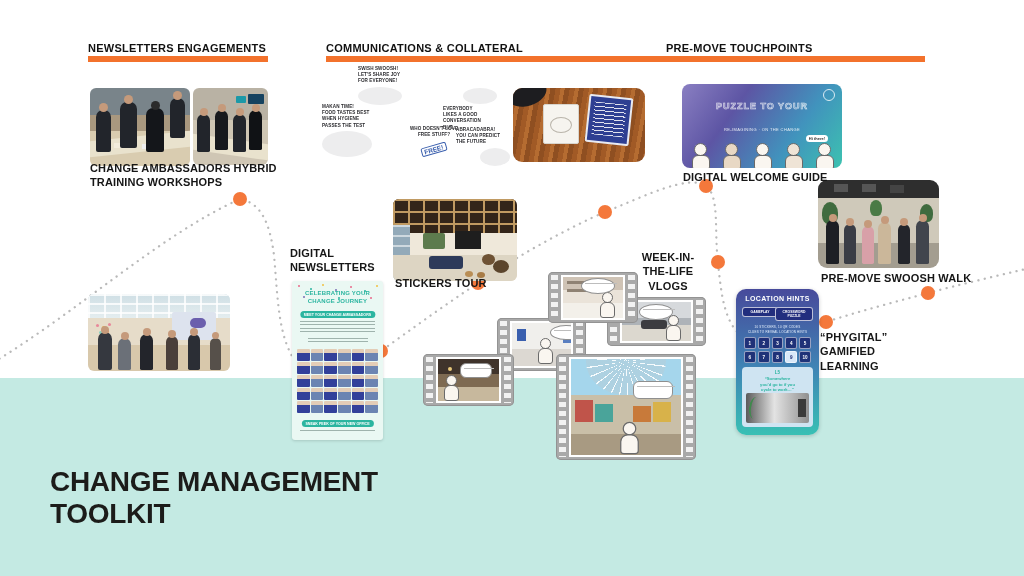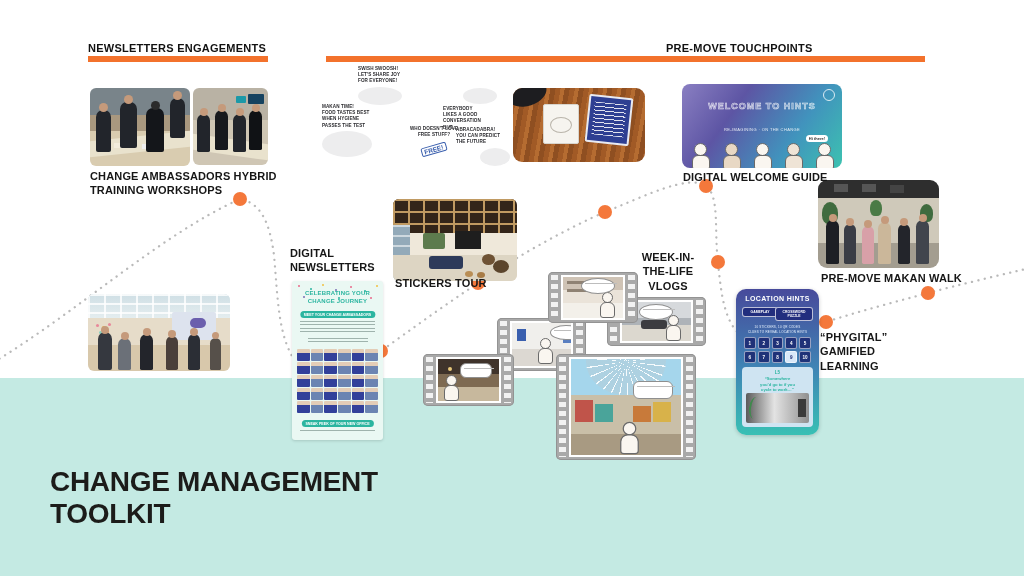--- a/index.html
+++ b/index.html
@@ -202,20 +202,21 @@
     <circle class="dotfill" cx="478" cy="283" r="7"></circle>
     <circle class="dotfill" cx="605" cy="212" r="7"></circle>
     <circle class="dotfill" cx="706" cy="186" r="7"></circle>
     <circle class="dotfill" cx="718" cy="262" r="7"></circle>
     <circle class="dotfill" cx="826" cy="322" r="7"></circle>
     <circle class="dotfill" cx="928" cy="293" r="7"></circle>
   </svg>
 
   <div class="abs sec" style="left:88px;top:42px;">NEWSLETTERS ENGAGEMENTS</div>
   <div class="abs bar" style="left:88px;top:56px;width:180px;"></div>
+  <div class="abs sec" style="left:326px;top:42px;">COMMUNICATIONS &amp; COLLATERAL</div>
   <div class="abs bar" style="left:326px;top:56px;width:342px;"></div>
   <div class="abs sec" style="left:666px;top:42px;">PRE-MOVE TOUCHPOINTS</div>
   <div class="abs bar" style="left:665px;top:56px;width:260px;"></div>
 
   <div class="abs ph ph-hy1">
     <i class="tbl"></i>
     <i class="papers"></i>
     <i class="person" style="left:6px;top:22px;width:15px;height:42px;"></i>
     <i class="head" style="left:9px;top:15px;width:9px;height:9px;"></i>
     <i class="person" style="left:30px;top:14px;width:17px;height:46px;"></i>
@@ -231,21 +232,21 @@
     <i class="tbl" style="bottom:10px;transform:rotate(8deg);"></i>
     <i class="person" style="left:4px;top:26px;width:13px;height:38px;"></i>
     <i class="head" style="left:7px;top:20px;width:8px;height:8px;"></i>
     <i class="person" style="left:22px;top:22px;width:13px;height:40px;background:#17191d;"></i>
     <i class="head" style="left:25px;top:16px;width:8px;height:8px;"></i>
     <i class="person" style="left:40px;top:26px;width:13px;height:38px;"></i>
     <i class="head" style="left:43px;top:20px;width:8px;height:8px;"></i>
     <i class="person" style="left:56px;top:22px;width:13px;height:40px;background:#101215;"></i>
     <i class="head" style="left:59px;top:16px;width:8px;height:8px;"></i>
   </div>
-  <div class="abs lbl pre" style="left:90px;top:169px;">CHANGE AMBASSADORS HYBRID
+  <div class="abs lbl pre" style="left:90px;top:161px;">CHANGE AMBASSADORS HYBRID
 TRAINING WORKSHOPS</div>
 
   <div class="abs ph ph-ob">
     <i class="ob-glass"></i>
     <i class="ob-screen"></i>
     <i class="ob-purple"></i>
     <i class="ob-dots"></i>
     <i class="person" style="left:10px;top:38px;width:14px;height:38px;background:#35383f;"></i>
     <i class="head" style="left:13px;top:32px;width:8px;height:8px;"></i>
     <i class="person" style="left:30px;top:44px;width:13px;height:32px;background:#6b7078;"></i>
@@ -450,21 +451,21 @@
             <i></i>
             <i></i>
             <i></i>
           </div>
     </div>
       </div>
   </div>
 
   <div class="abs wc">
     <div class="wc-badge"></div>
-    <div class="wc-t1">WELCOME TO HINTS</div>
+    <div class="wc-t1">PUZZLE TO YOUR</div>
     <div class="wc-sub">RE-IMAGINING · ON THE CHANGE</div>
     <div class="wc-bub">Hi there!</div>
     <div class="wc-row">
       <div class="wch man">
           <div class="mh"></div>
           <div class="mb"></div>
         </div>
       <div class="wch man">
           <div class="mh" style="background:#e8d8c4;"></div>
           <div class="mb" style="background:#e8d8c4;"></div>
@@ -496,21 +497,21 @@
     <i class="head" style="left:28px;top:38px;width:8px;height:8px;"></i>
     <i class="person" style="left:44px;top:46px;width:12px;height:38px;background:#d8a0a8;"></i>
     <i class="head" style="left:46px;top:40px;width:8px;height:8px;"></i>
     <i class="person" style="left:60px;top:42px;width:13px;height:42px;background:#cbb79a;"></i>
     <i class="head" style="left:63px;top:36px;width:8px;height:8px;"></i>
     <i class="person" style="left:80px;top:44px;width:12px;height:40px;background:#23252b;"></i>
     <i class="head" style="left:82px;top:38px;width:8px;height:8px;"></i>
     <i class="person" style="left:98px;top:40px;width:13px;height:44px;background:#41454d;"></i>
     <i class="head" style="left:101px;top:34px;width:8px;height:8px;"></i>
   </div>
-  <div class="abs lbl" style="left:821px;top:271px;">PRE-MOVE MAKAN WALK</div>
+  <div class="abs lbl" style="left:821px;top:271px;">PRE-MOVE SWOOSH WALK</div>
 
   <div class="abs lh">
     <div class="lh-title">LOCATION HINTS</div>
     <div class="lh-btn lh-b1">GAMEPLAY</div>
     <div class="lh-btn lh-b2 pre">CROSSWORD
 PUZZLE</div>
     <div class="lh-ins pre">10 STICKERS, 10 QR CODES
 CLUES TO REVEAL LOCATION HINTS</div>
     <div class="lh-grid">
       <div class="tile">1</div>

